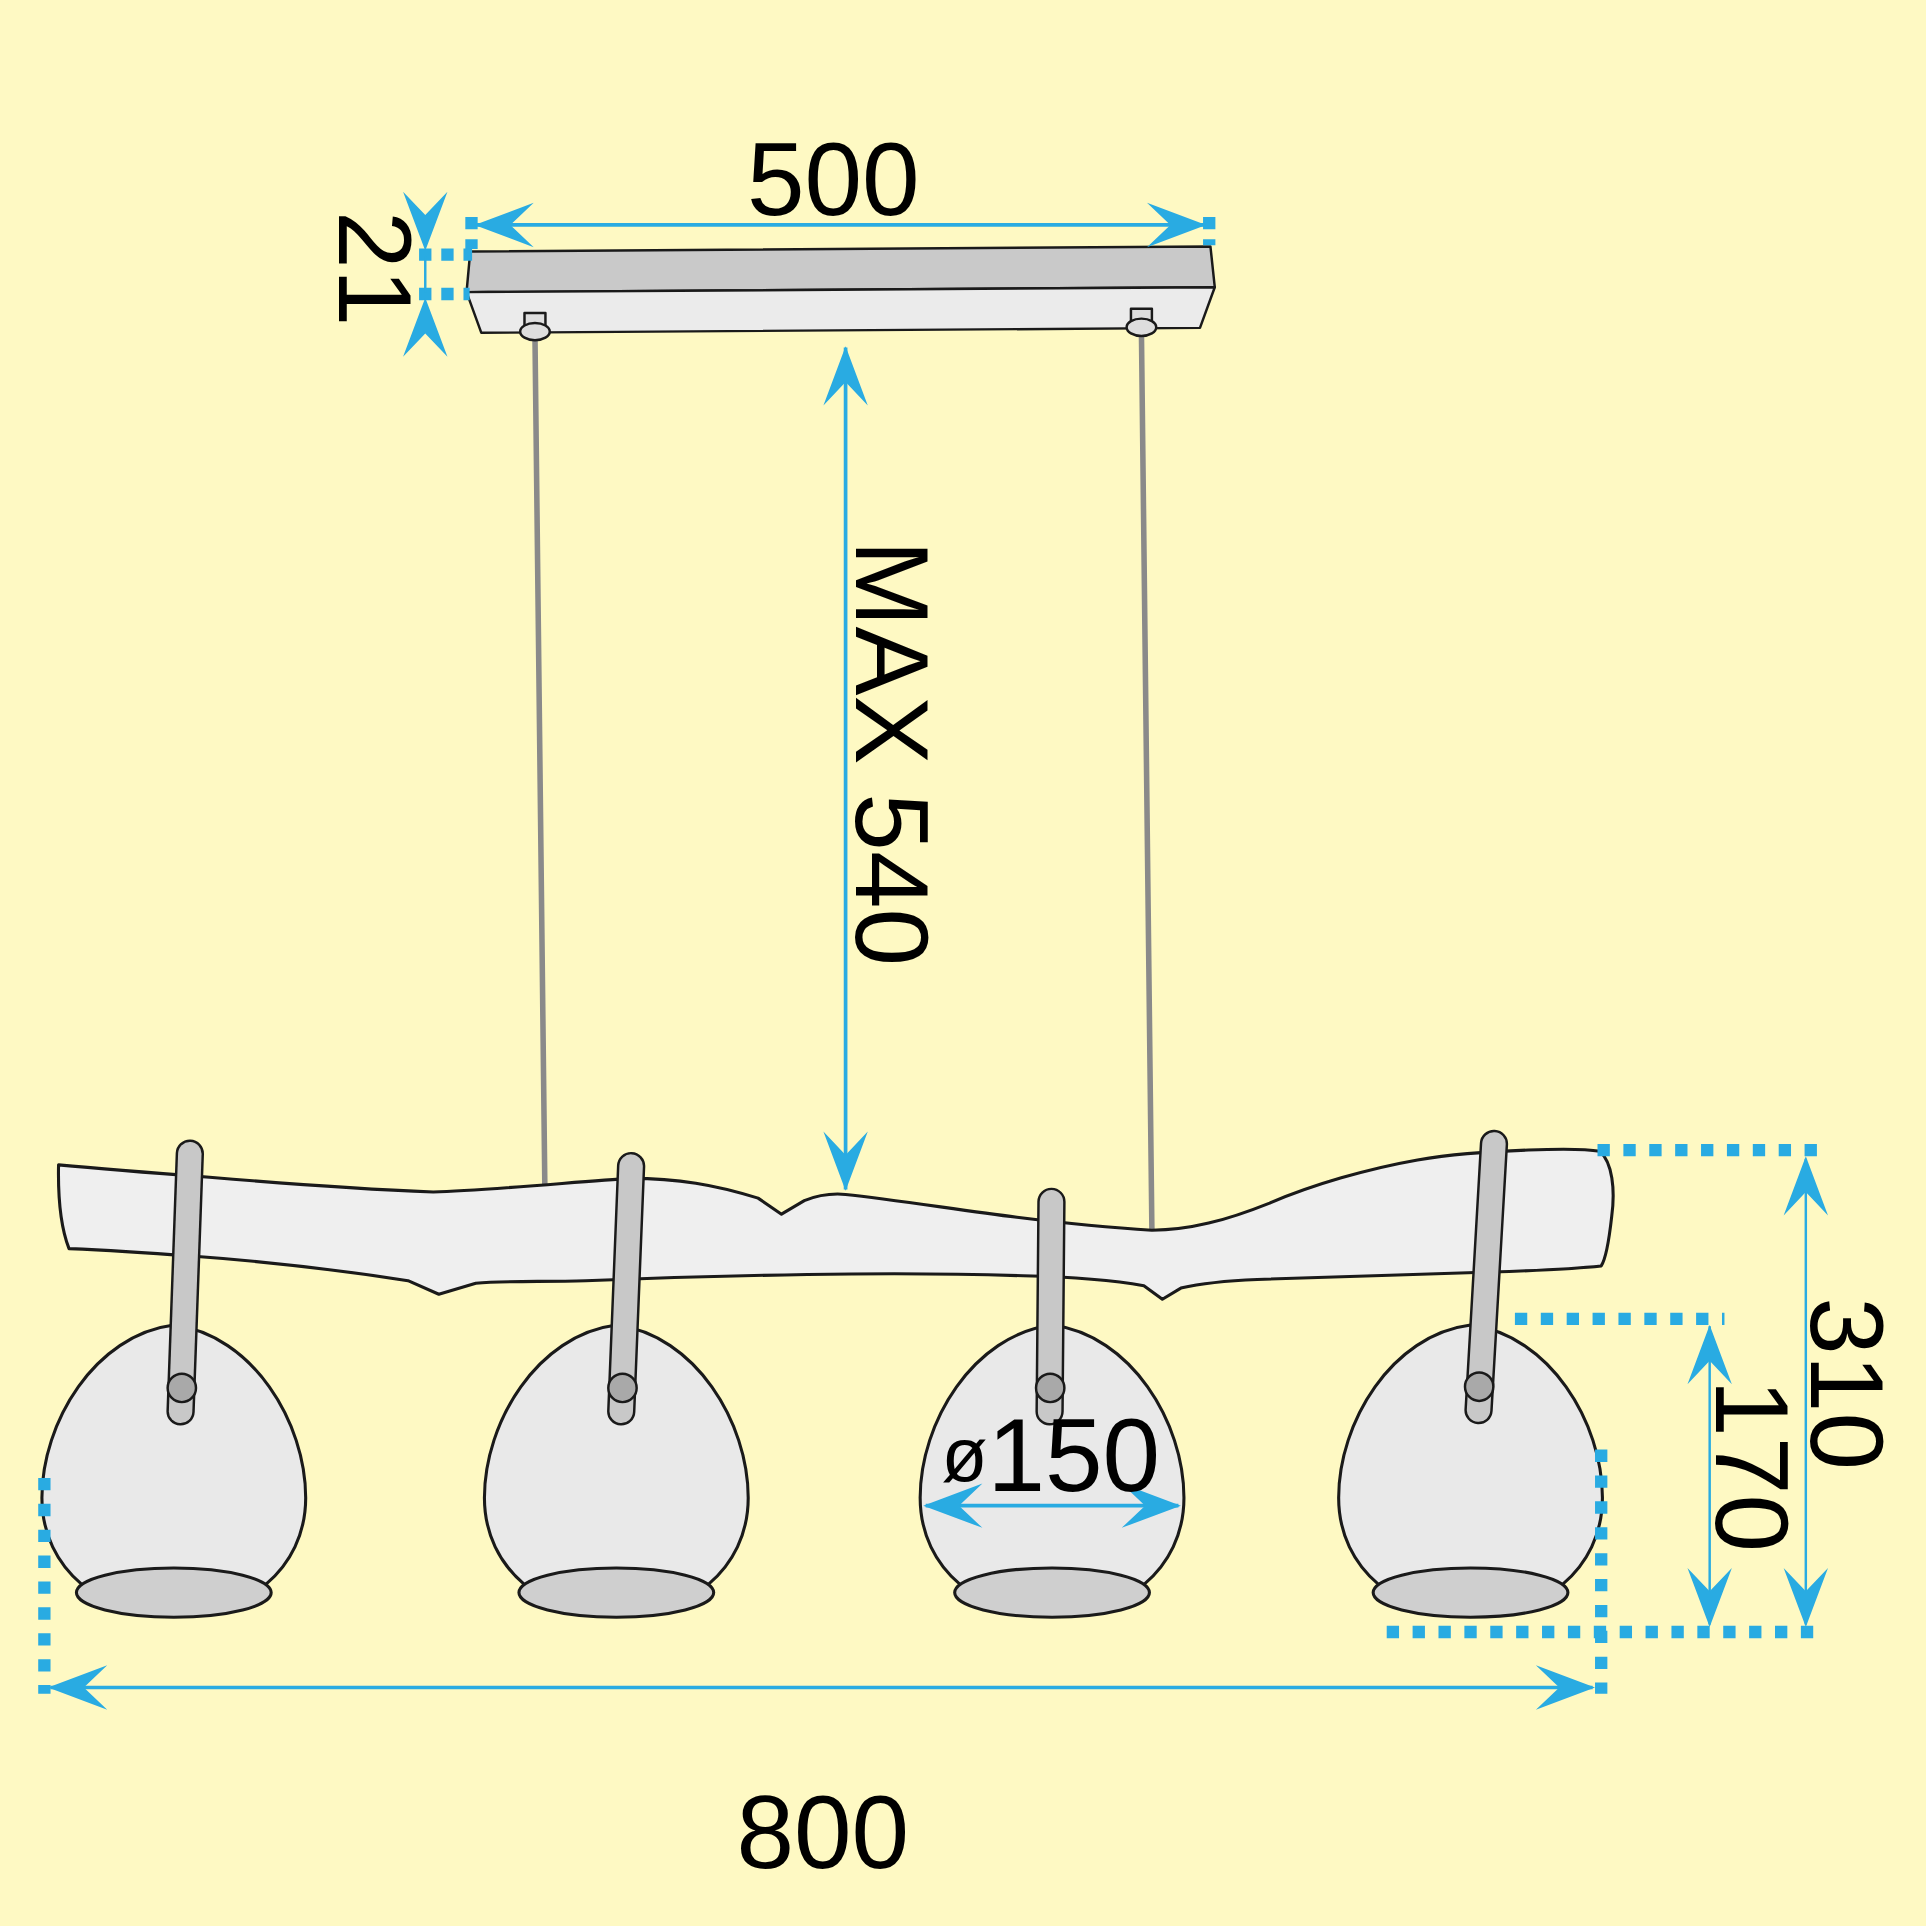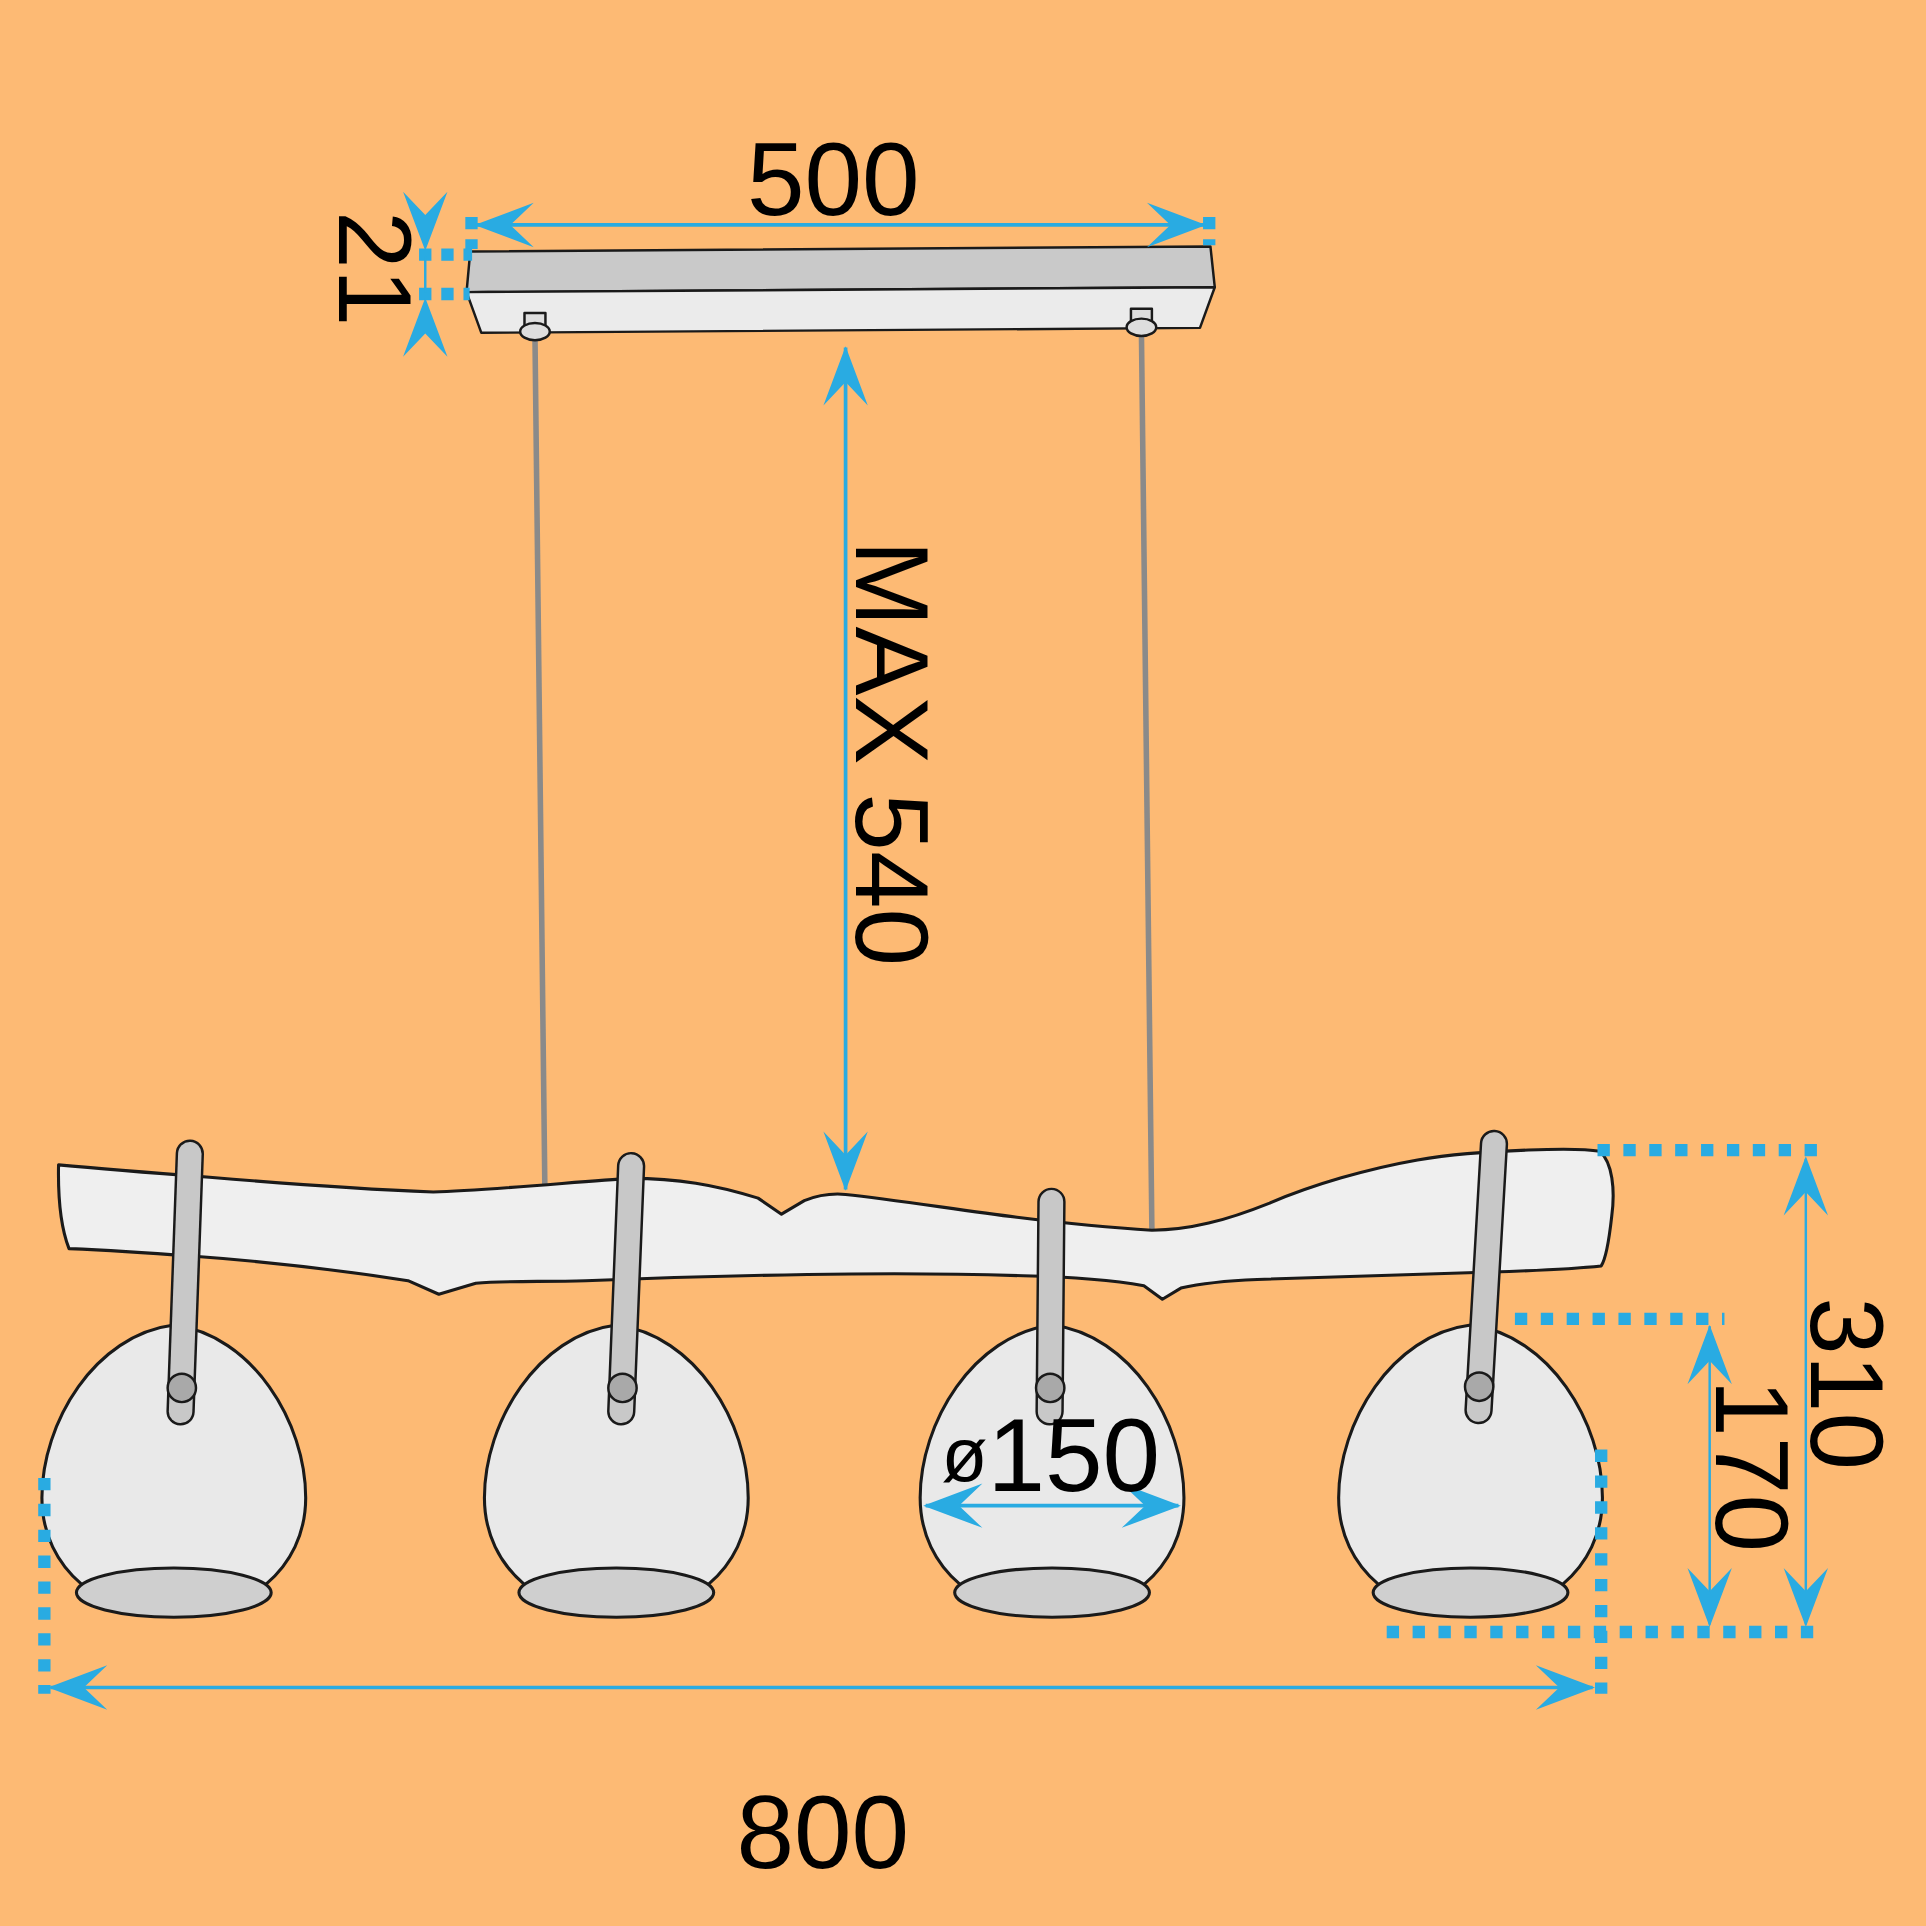--- a/index.html
+++ b/index.html
@@ -6,21 +6,21 @@
     margin: 0;
     padding: 0;
     background: #ffffff;
   }
   .stage {
     width: 100vmin;
     height: 100vmin;
     max-width: 1926px;
     max-height: 1926px;
     margin: 0 auto;
-    background: #fdba74;
+    background: #fef9c3;
   }
   svg { display: block; width: 100%; height: 100%; }
   .outlined { stroke-linejoin: round; stroke-linecap: round; }
   .w5  { stroke-width: 5; }
   .w4  { stroke-width: 4; }
   .w9  { stroke-width: 9; }
   .w46 { stroke-width: 46; stroke-linecap: round; }
   .w38 { stroke-width: 38; stroke-linecap: round; }
   .dimline { stroke-width: 6; fill: none; }
   .dimthin { stroke-width: 4; fill: none; }

